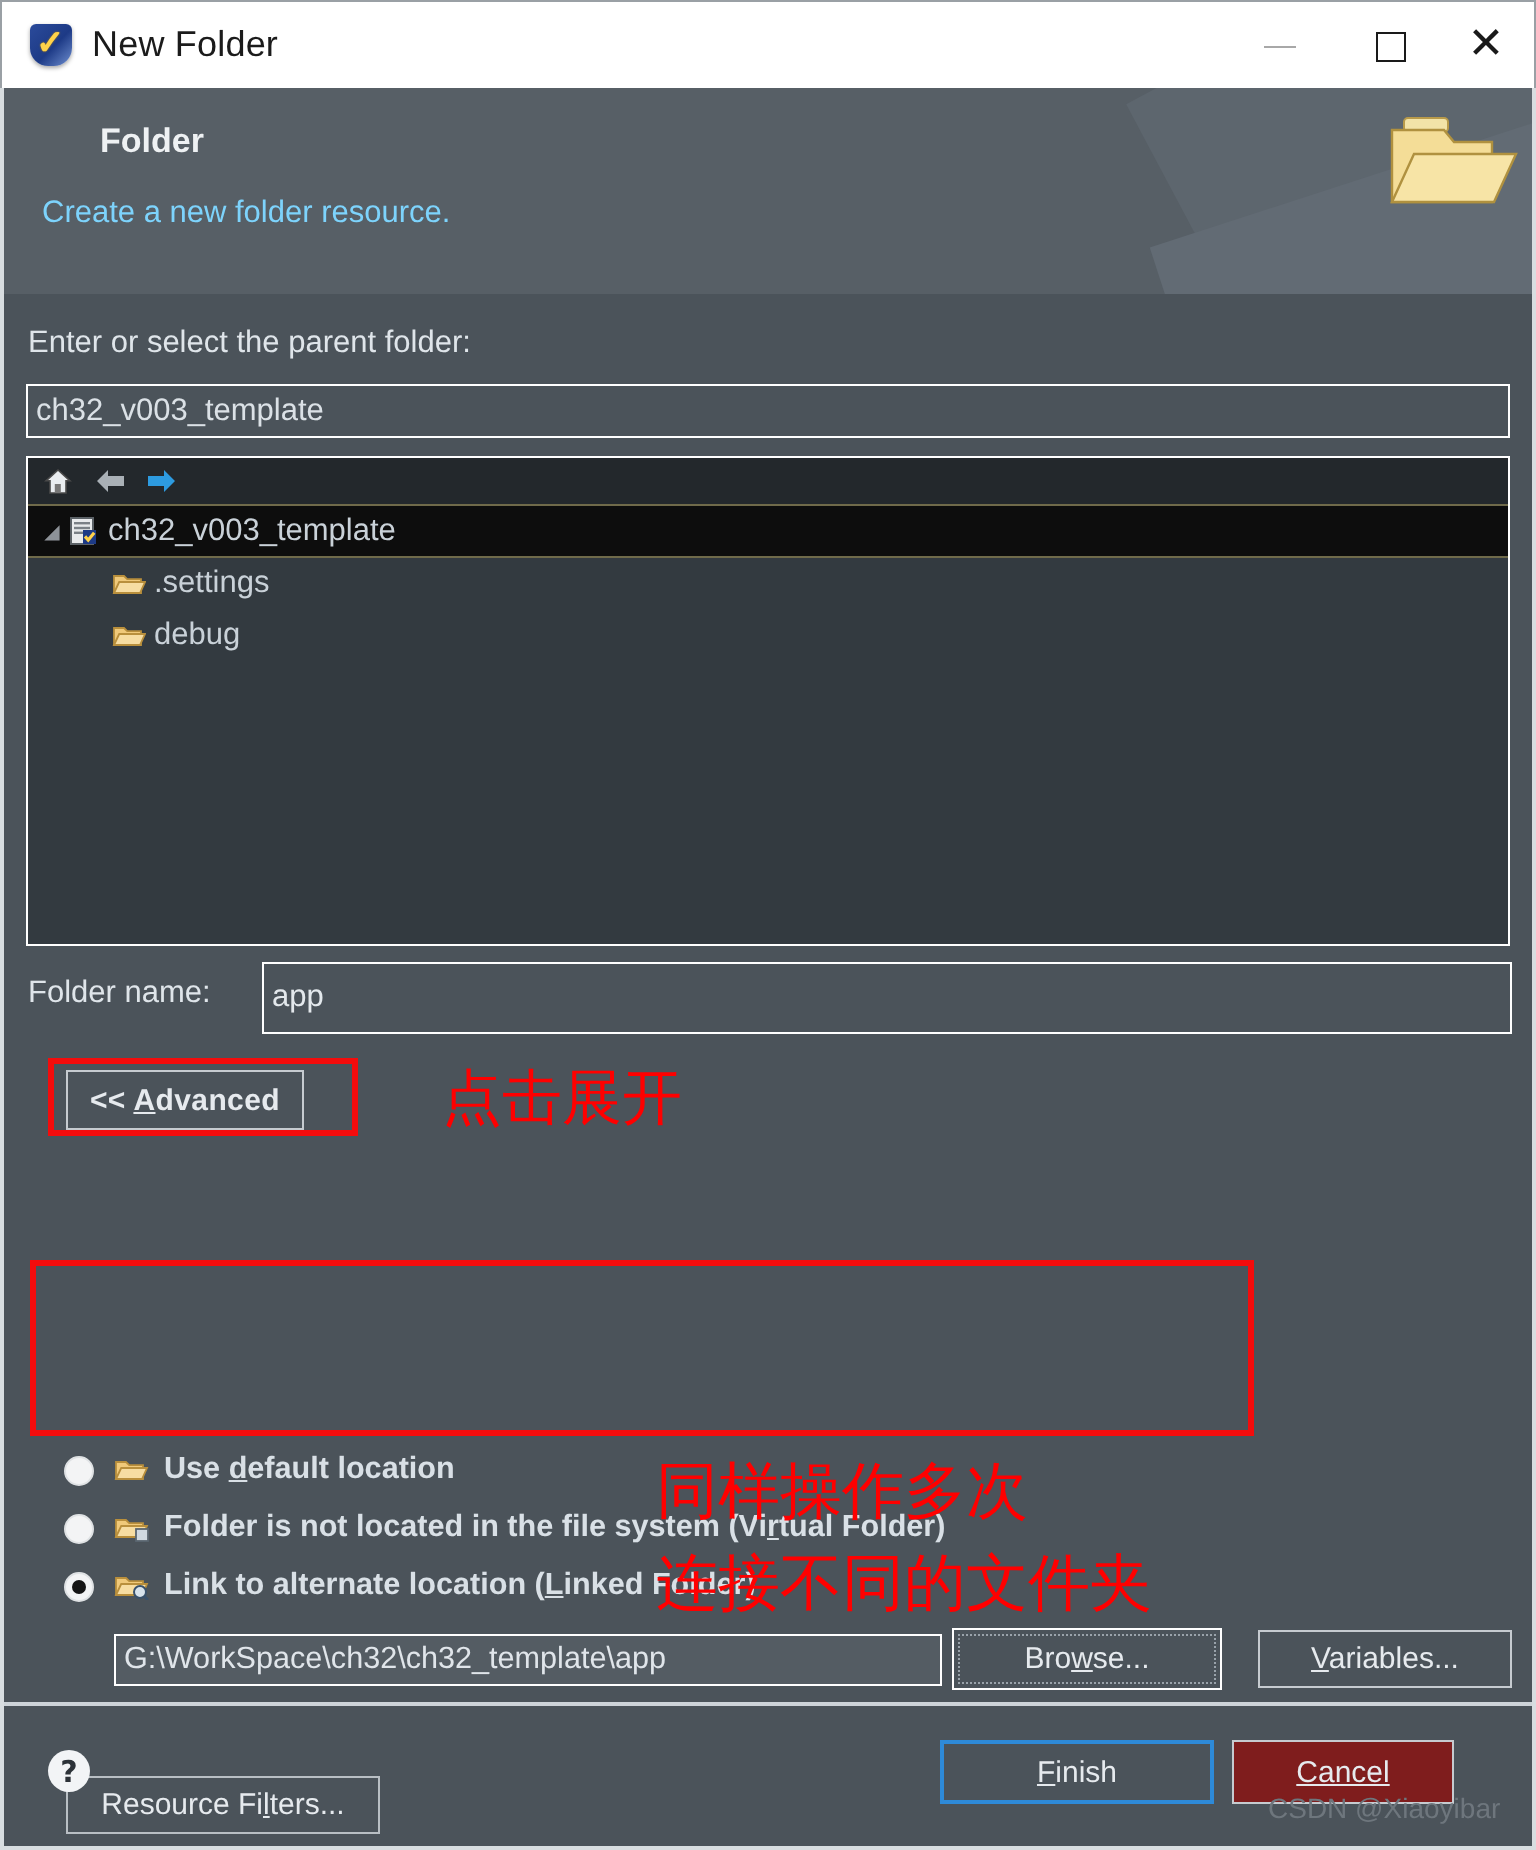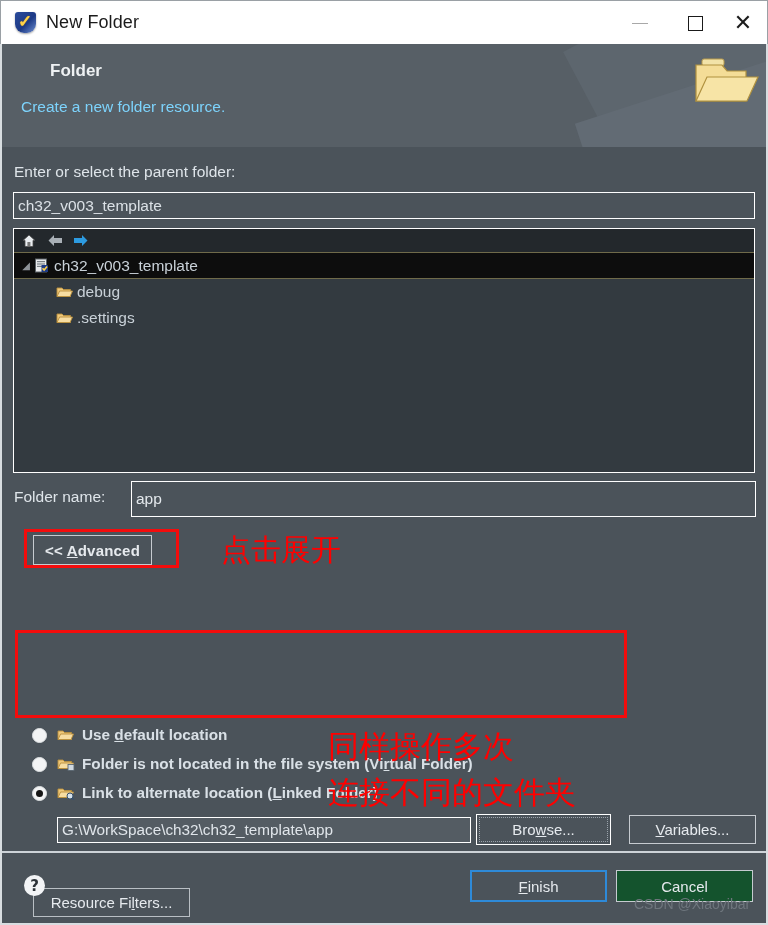--- a/index.html
+++ b/index.html
@@ -216,22 +216,22 @@
     border-radius: 50%; background: #f2f4f6; color: #2c3238;
     font-size: 15px; font-weight: bold;
     display: flex; align-items: center; justify-content: center;
     font-family: "DejaVu Sans", sans-serif;
   }
   .finish-btn {
     position: absolute; left: 468px; top: 870px; width: 137px; height: 32px;
     border: 2px solid #2e8ad8; background: #4b535a;
   }
   .cancel-btn {
-    position: absolute; left: 614px; top: 870px; width: 137px; height: 32px;
-    border: 1px solid #c6cbd0; background: #14532d;
+    position: absolute; left: 614px; top: 870px; width: 111px; height: 32px;
+    border: 1px solid #c6cbd0; background: #7f1d1d; text-decoration: underline;
   }
   .watermark {
     position: absolute; left: 632px; top: 896px;
     font-size: 14px; color: #6e767d;
     font-family: "Liberation Sans", sans-serif;
   }
 </style>
 </head>
 <body>
 
@@ -308,30 +308,30 @@
         </svg>
         <span class="tree-label">ch32_v003_template</span>
       </div>
 
       <div class="tree-row">
         <span class="tree-indent"></span>
         <svg width="17" height="14" viewBox="0 0 17 14">
           <path d="M1 3 H6 L7.6 4.6 H14.5 V11.5 H1 Z" fill="#f0c97a" stroke="#b98f3c" stroke-width=".9"></path>
           <path d="M1 11.5 L3.6 6 H16.5 L14 11.5 Z" fill="#f7dda2" stroke="#b98f3c" stroke-width=".9"></path>
         </svg>
-        <span class="tree-label">debug</span>
+        <span class="tree-label">.settings</span>
       </div>
 
       <div class="tree-row">
         <span class="tree-indent"></span>
         <svg width="17" height="14" viewBox="0 0 17 14">
           <path d="M1 3 H6 L7.6 4.6 H14.5 V11.5 H1 Z" fill="#f0c97a" stroke="#b98f3c" stroke-width=".9"></path>
           <path d="M1 11.5 L3.6 6 H16.5 L14 11.5 Z" fill="#f7dda2" stroke="#b98f3c" stroke-width=".9"></path>
         </svg>
-        <span class="tree-label">.settings</span>
+        <span class="tree-label">debug</span>
       </div>
     </div>
 
     <div class="label-foldername">Folder name:</div>
     <div class="foldername-input">
       <span>app</span>
     </div>
 
     <div class="btn adv-btn">
       <span class="lbl">

